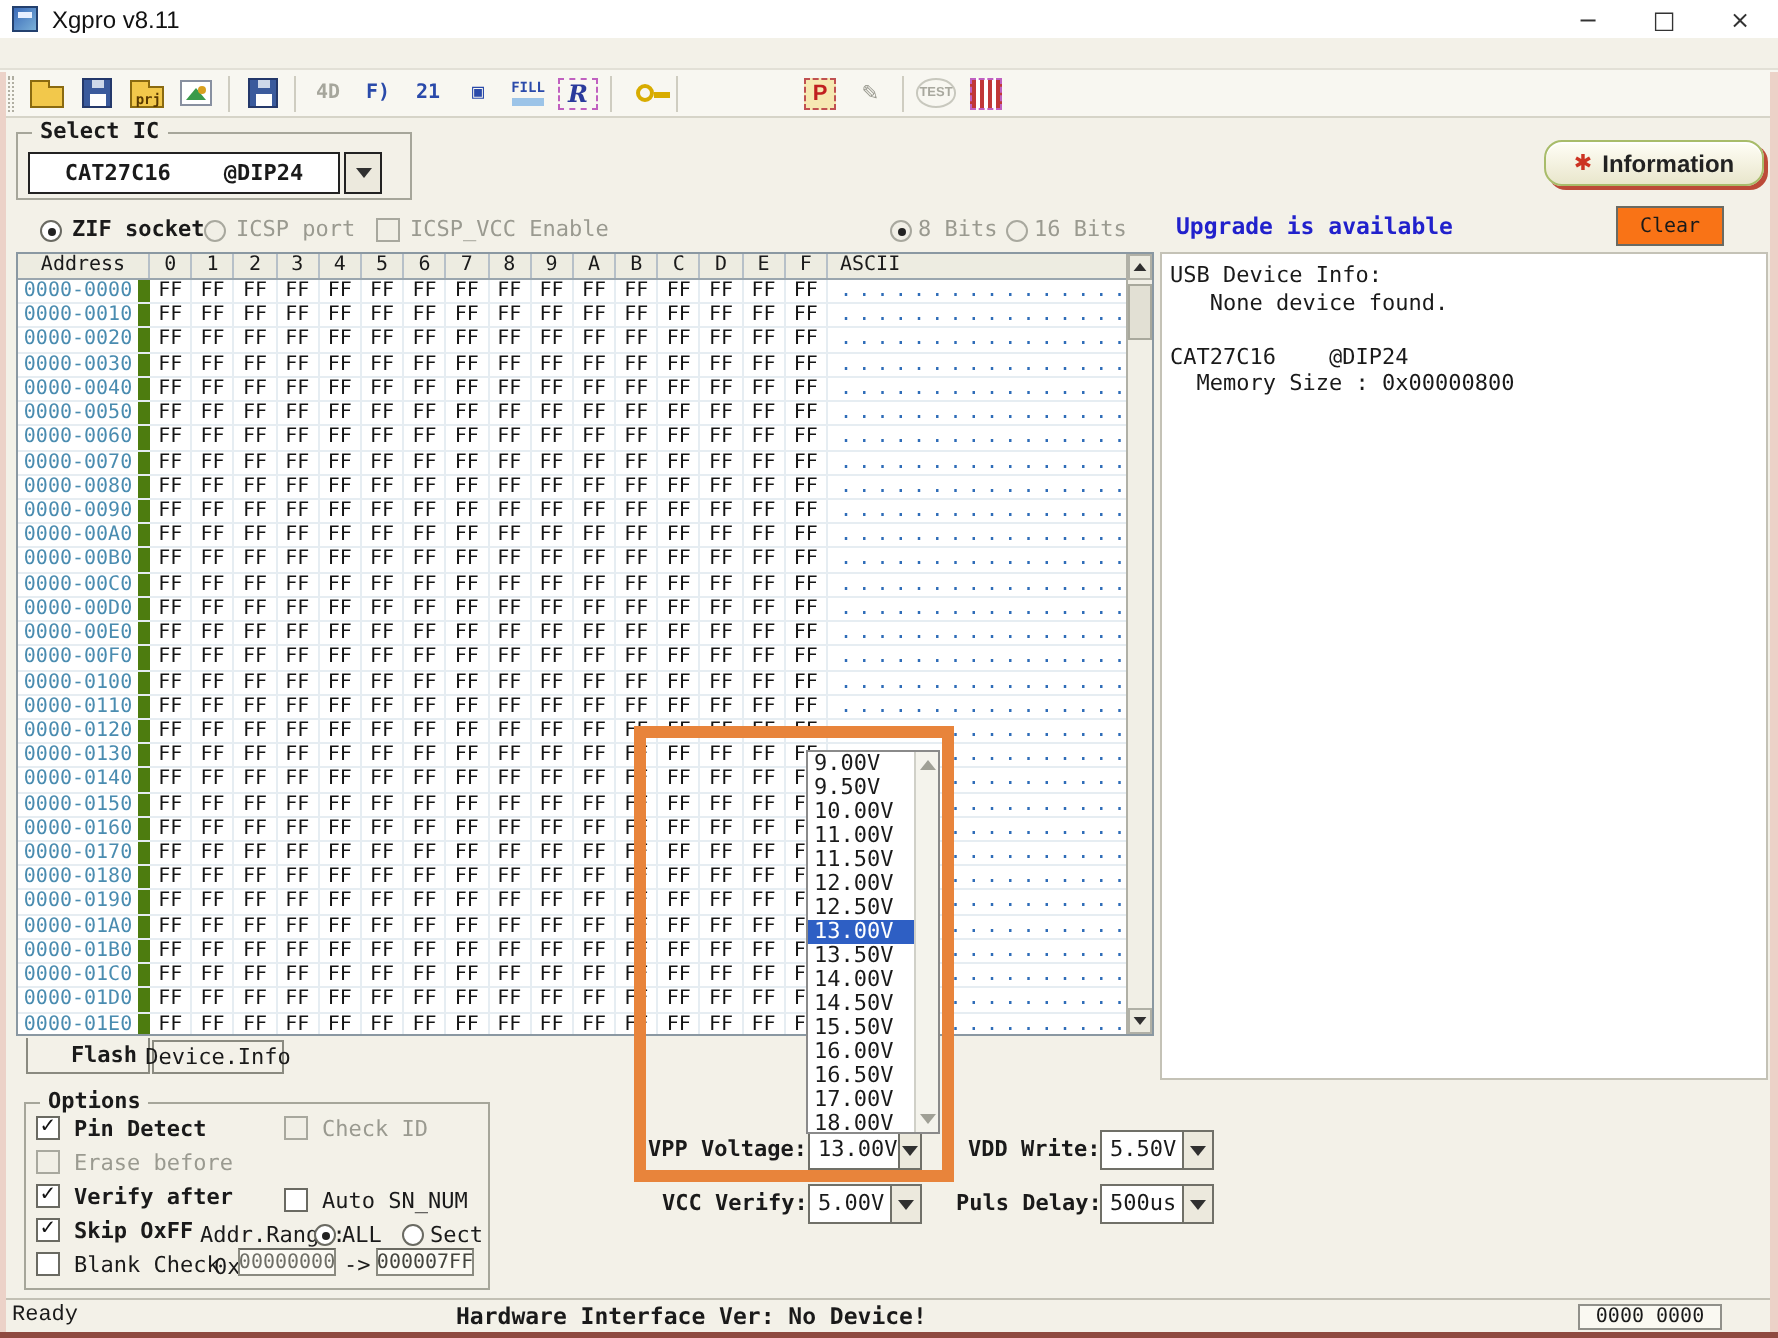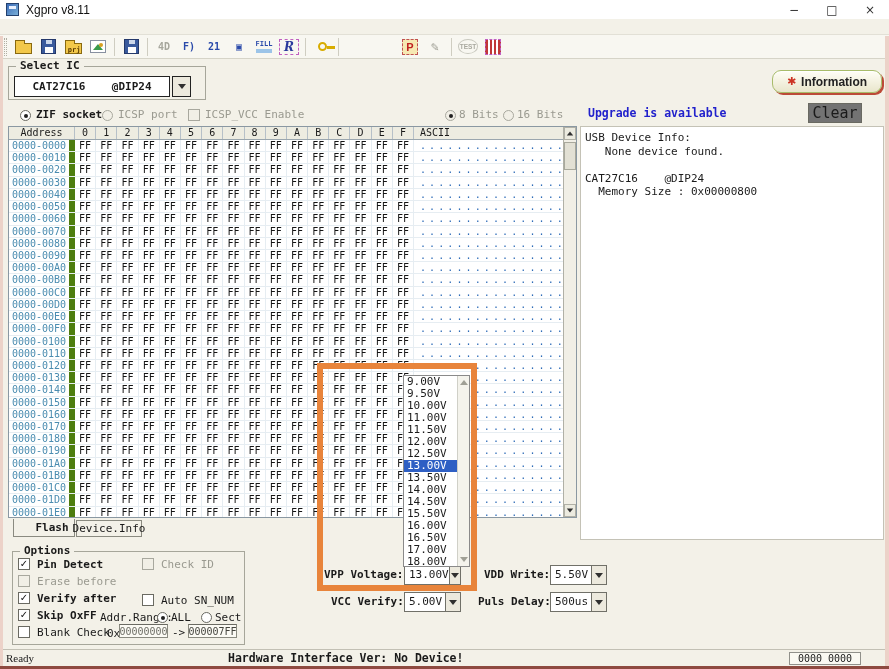--- a/index.html
+++ b/index.html
@@ -48,21 +48,21 @@
   .lbl{position:absolute;font-size:11px;white-space:nowrap;line-height:13px;}
   .b{font-weight:bold;}
   .dis{color:#9a9a90;}
   
   .cb{position:absolute;width:12px;height:12px;border:1px solid #6a6a62;background:#fff;font:bold 10px "DejaVu Sans",sans-serif;line-height:10px;text-align:center;color:#111;}
   .cb.off2{border-color:#a8a89e;background:#f1efe6;}
   .cb.on::before{content:"\2713";}
   .rd{position:absolute;width:11px;height:11px;border:1px solid #6a6a62;border-radius:50%;background:#fff;}
   .rd.off2{border-color:#a8a89e;background:#f1efe6;}
   .rd.on::after{content:"";position:absolute;left:2.5px;top:2.5px;width:4px;height:4px;border-radius:50%;background:#222;}
-  .btn{position:absolute;background:#737373;border:1px solid #6a6a62;font-size:15px;display:flex;align-items:center;justify-content:center;}
+  .btn{position:absolute;background:#f97316;border:1px solid #6a6a62;font-size:10px;display:flex;align-items:center;justify-content:center;}
   .field{position:absolute;background:#fbfaf4;border:1px solid #8a8a80;border-top-color:#6a6a62;font-size:10px;display:flex;align-items:center;justify-content:center;color:#6e6e66;}
   .combo{position:absolute;background:#fff;border:1px solid #707068;display:flex;}
   .combo .val{flex:1;font-size:11px;padding:2px 0 0 4px;}
   .combo .drop{width:15px;background:#ece9dd;border-left:1px solid #707068;display:flex;align-items:center;justify-content:center;}
   .tri-d{width:0;height:0;border-left:4px solid transparent;border-right:4px solid transparent;border-top:5px solid #303030;}
   .tri-u{width:0;height:0;border-left:4px solid transparent;border-right:4px solid transparent;border-bottom:5px solid #303030;}
   
   .icbox{position:absolute;left:14px;top:76px;width:156px;height:21px;background:#fff;border:1px solid #222;
          display:flex;align-items:center;justify-content:center;font-weight:bold;font-size:11px;white-space:pre;}
   .icdrop{position:absolute;left:172px;top:76px;width:19px;height:21px;background:#ece9dd;border:1px solid #222;
@@ -103,21 +103,21 @@
   .dditem{height:12px;font-size:11px;line-height:12px;padding-left:3px;white-space:nowrap;}
   .dditem.sel{background:#2e5fc4;color:#fff;}
   .ddsb{width:12px;border-left:1px solid #d0d0c8;background:#f4f3ec;position:relative;}
   .ddsb .up,.ddsb .dn{position:absolute;left:2px;width:0;height:0;border-left:4px solid transparent;border-right:4px solid transparent;}
   .ddsb .up{top:4px;border-bottom:5px solid #a0a096;}
   .ddsb .dn{bottom:4px;border-top:5px solid #a0a096;}
   
   .annot{position:absolute;left:317px;top:363px;width:160px;height:228px;border:6px solid #e8843b;z-index:60;pointer-events:none;}
   
   .statusbar{position:absolute;left:0;top:649px;width:100%;height:17px;border-top:1px solid #c2c0b4;background:#f3f1e8;}
-  .ready{position:absolute;left:6px;top:2px;font-family:Liberation Serif, serif;font-size:11px;}
+  .ready{position:absolute;left:6px;top:2px;font-family:Liberation Mono, monospace;font-size:11px;}
   .hwver{position:absolute;left:228px;top:1px;font-weight:bold;font-size:11.5px;}
   .counter{position:absolute;left:789px;top:2px;width:72px;height:13px;border:1px solid #90908a;background:#faf9f2;
            font-size:10px;display:flex;align-items:center;justify-content:center;}
   .edge-b{position:absolute;left:0;bottom:0;width:100%;height:3px;background:#8e4a40;}
   .edge-l{position:absolute;left:0;top:36px;bottom:3px;width:3px;background:#ecd2c8;}
   .edge-r{position:absolute;right:0;top:36px;bottom:3px;width:4px;background:#ecd2c8;}
 </style>
 </head>
 <body>
 

